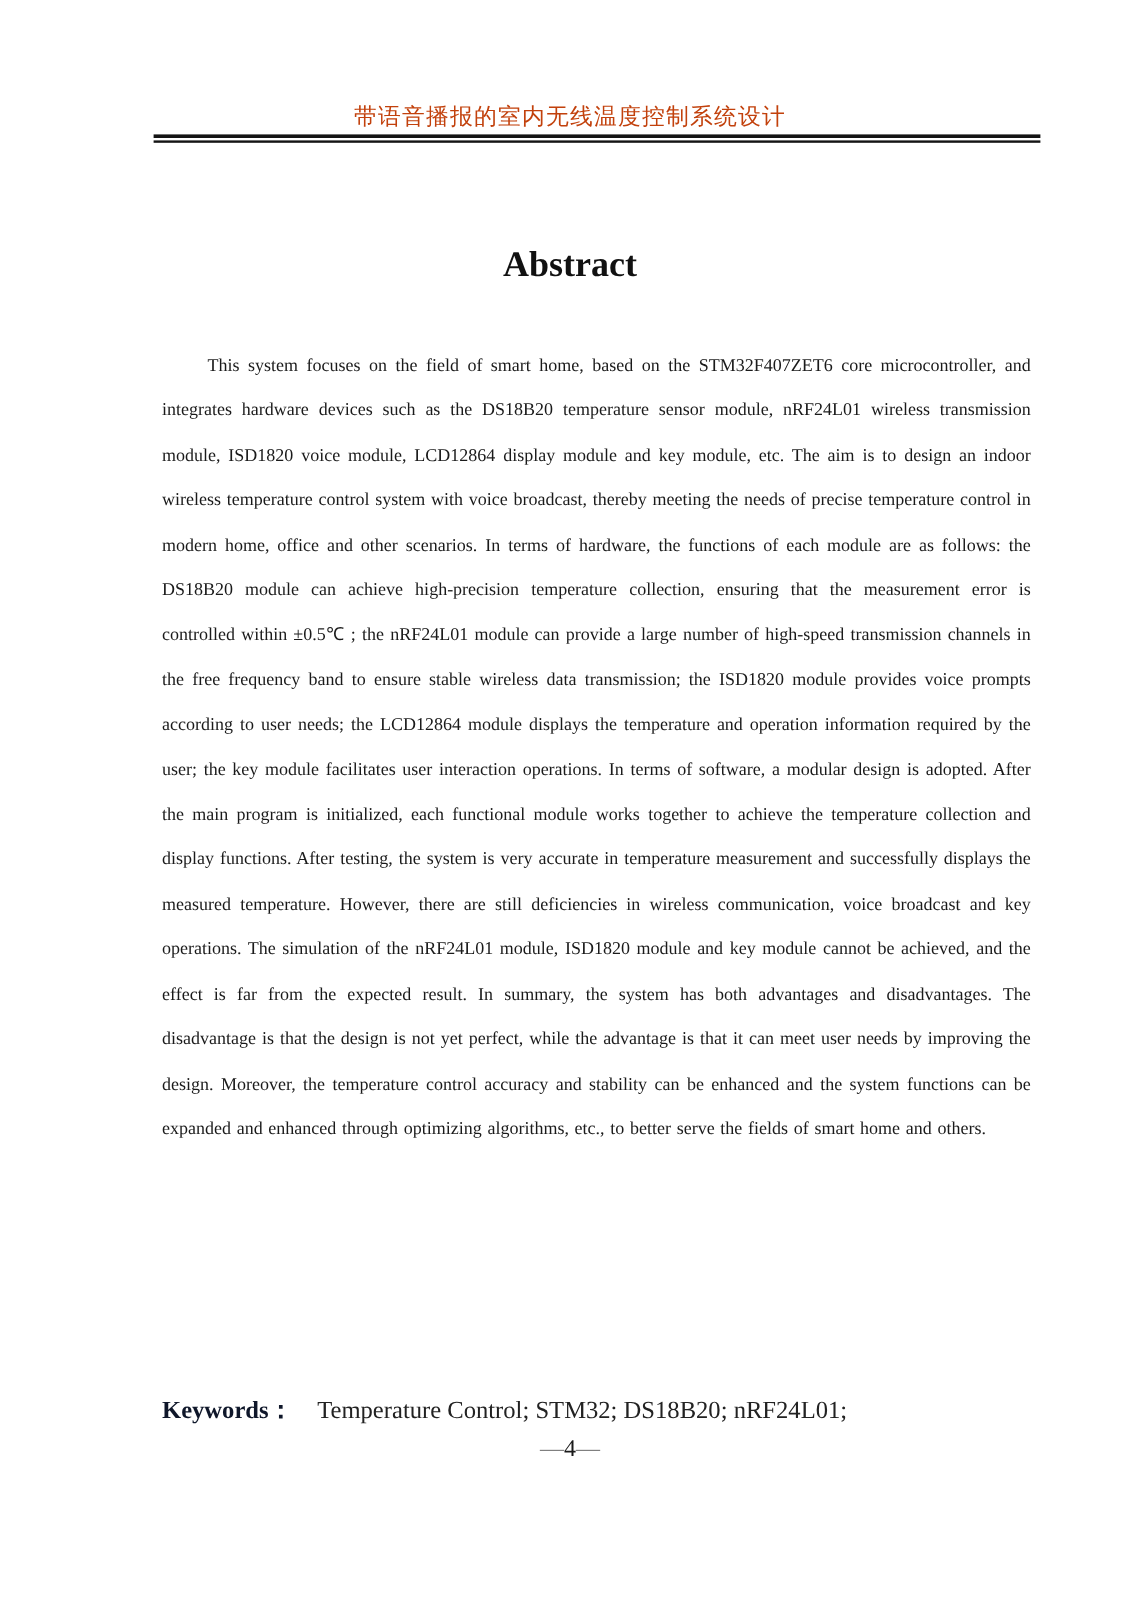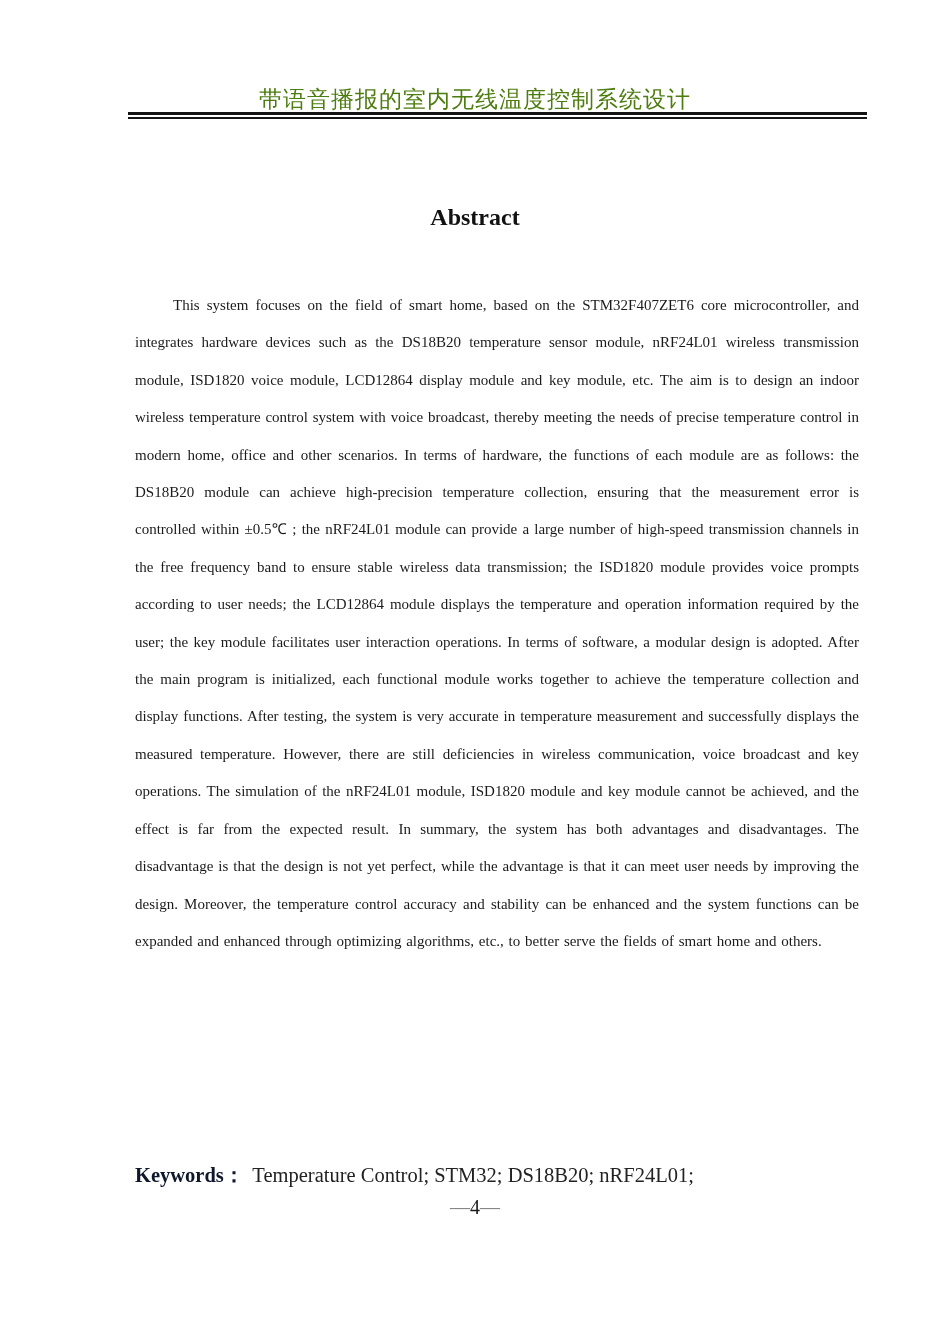--- a/index.html
+++ b/index.html
@@ -19,40 +19,40 @@
     position: absolute;
     inset: 0;
     background: #ffffff;
   }
   .header-title {
     position: absolute;
     top: 84px;
     left: 0;
     width: 100%;
     text-align: center;
-    font-size: 23px;
+    font-size: 19px;
     letter-spacing: 1px;
-    color: #4d7c0f;
+    color: #c2410c;
   }
   .header-rule {
     position: absolute;
     top: 112px;
     left: 128px;
     width: 739px;
     height: 2px;
     border-top: 3px solid #141414;
     border-bottom: 2px solid #141414;
   }
   .doc-title {
     position: absolute;
     top: 204px;
     left: 0;
     width: 100%;
     text-align: center;
-    font-size: 24px;
+    font-size: 30px;
     font-weight: bold;
     color: #111111;
   }
   .abstract-body {
     position: absolute;
     top: 287px;
     left: 135px;
     width: 724px;
     font-size: 15px;
     line-height: 37.4px;
@@ -67,21 +67,21 @@
     left: 135px;
     width: 724px;
     font-size: 20.5px;
     color: #222222;
   }
   .keywords-label {
     font-weight: bold;
     color: #0f172a;
   }
   .keywords-text {
-    margin-left: 8px;
+    margin-left: 20px;
   }
   .page-footer {
     position: absolute;
     top: 1196px;
     left: 0;
     width: 100%;
     text-align: center;
     font-size: 20px;
   }
   .footer-dash {

